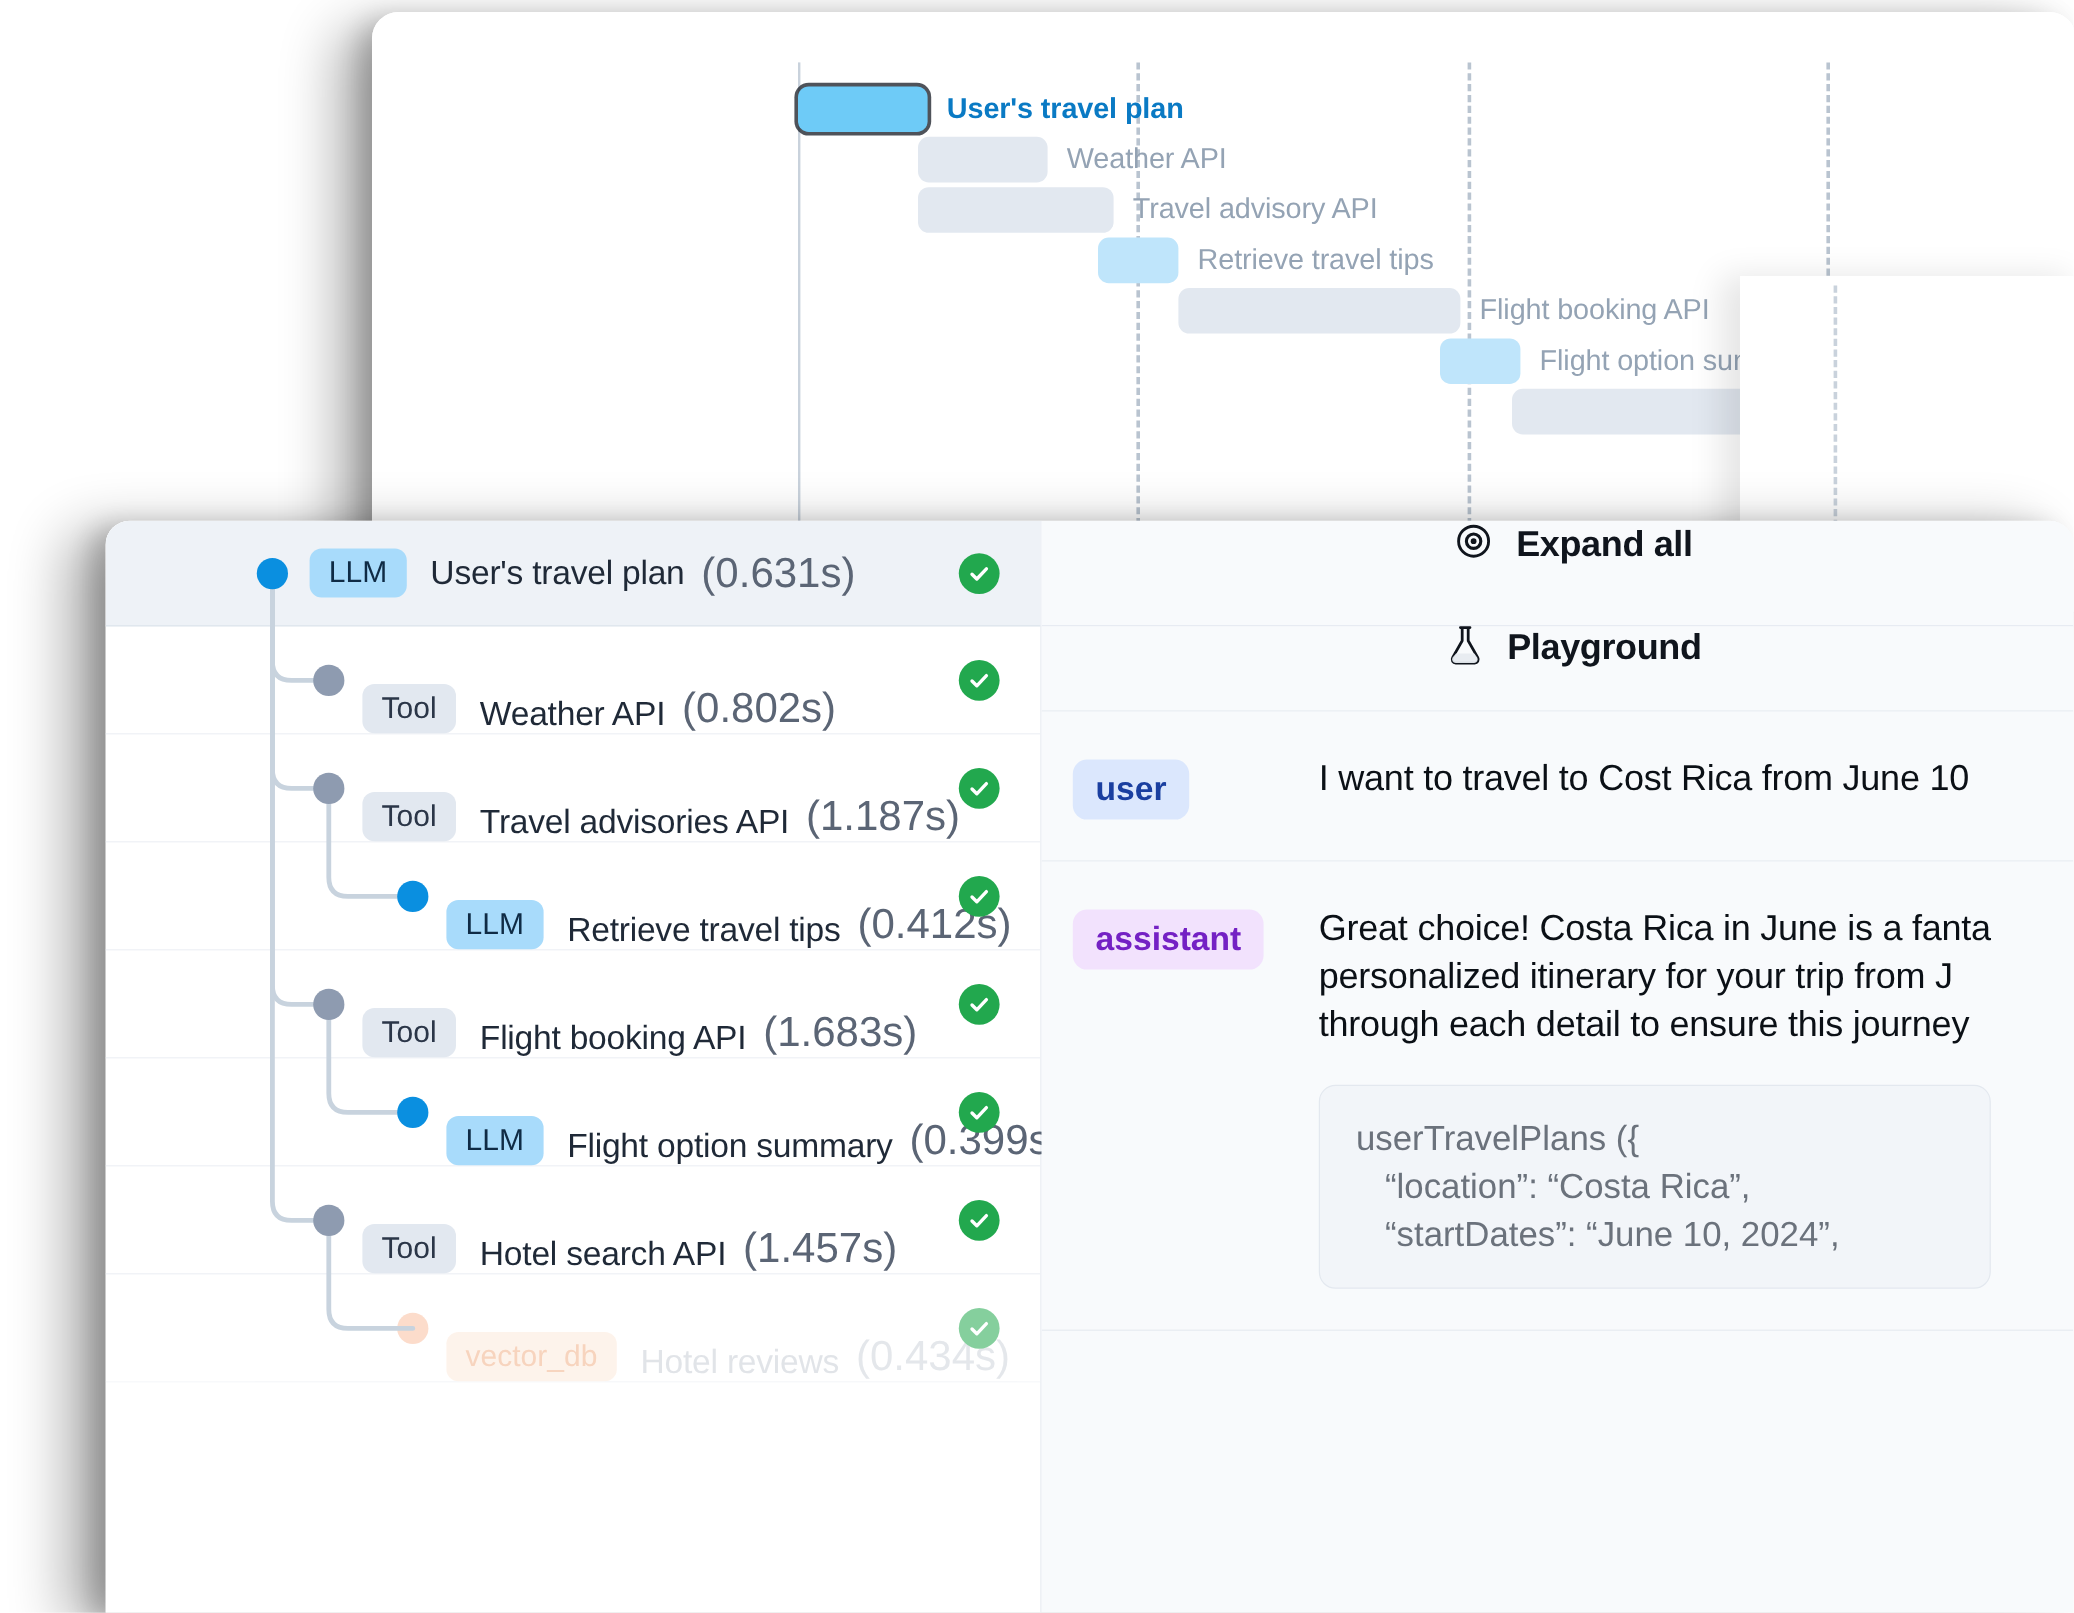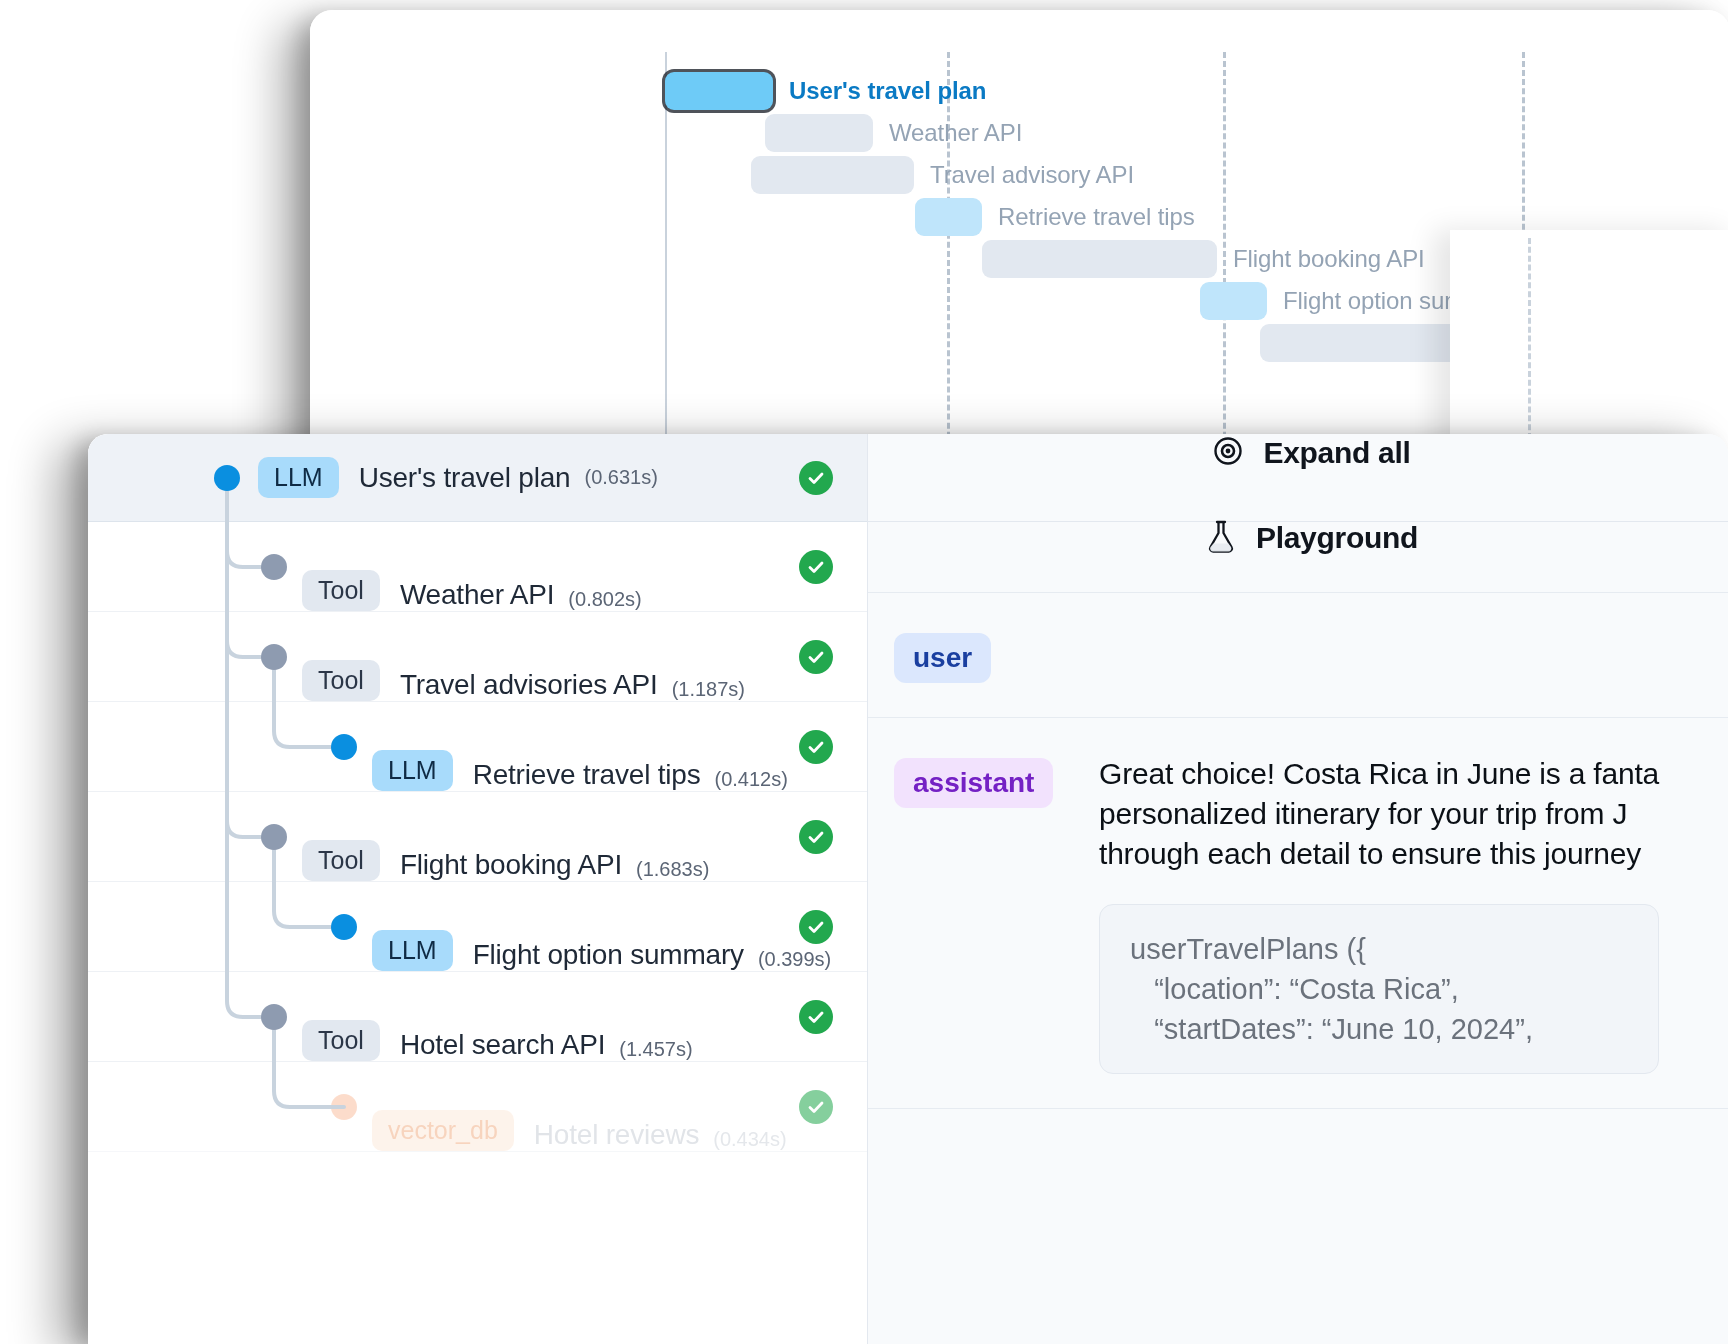--- a/index.html
+++ b/index.html
@@ -141,21 +141,21 @@
   .tag-vdb  { background: #fdeadb; color: #f2b189; }
 
   .row-title {
     font-size: 28px;
     color: #1f2937;
     margin-left: 20px;
     white-space: nowrap;
     letter-spacing: -0.2px;
   }
   .row-dur {
-    font-size: 20px;
+    font-size: 35px;
     color: #5b6575;
     margin-left: 14px;
     white-space: nowrap;
   }
   .row-muted .row-title { color: #c9ced6; }
   .row-muted .row-dur   { color: #cfd4db; }
 
   .status-cell {
     position: absolute;
     right: 34px;
@@ -253,21 +253,21 @@
       </div>
     <div id="gantt-rows">
         <div class="gantt-row selected" style="left: 355px; top: 62px;">
           <div class="gantt-bar" style="width: 108px; background: rgb(110, 203, 247);"></div>
           <div class="gantt-label">User's travel plan</div>
         </div>
         <div class="gantt-row" style="left: 455px; top: 104px;">
           <div class="gantt-bar" style="width: 108px; background: rgb(226, 232, 240);"></div>
           <div class="gantt-label">Weather API</div>
         </div>
-        <div class="gantt-row" style="left: 441px; top: 146px;">
+        <div class="gantt-row" style="left: 455px; top: 146px;">
           <div class="gantt-bar" style="width: 163px; background: rgb(226, 232, 240);"></div>
           <div class="gantt-label">Travel advisory API</div>
         </div>
         <div class="gantt-row" style="left: 605px; top: 188px;">
           <div class="gantt-bar" style="width: 67px; background: rgb(191, 229, 251);"></div>
           <div class="gantt-label">Retrieve travel tips</div>
         </div>
         <div class="gantt-row" style="left: 672px; top: 230px;">
           <div class="gantt-bar" style="width: 235px; background: rgb(226, 232, 240);"></div>
           <div class="gantt-label">Flight booking API</div>
@@ -436,20 +436,23 @@
         </span>
         <span class="lbl">Playground</span>
       </div>
     </div>
 
     <div id="messages">
         <div class="msg-row">
         </div>
         <div class="msg-row">
           <div class="role-col"><span class="role-pill role-user">user</span></div>
+          <div>
+            <div class="msg-body">I want to travel to Cost Rica from June 10</div>
+          </div>
         </div>
         <div class="msg-row">
           <div class="role-col"><span class="role-pill role-assistant">assistant</span></div>
           <div>
             <div class="msg-body">Great choice! Costa Rica in June is a fanta
 personalized itinerary for your trip from J
 through each detail to ensure this journey</div>
             <div class="code-block">userTravelPlans ({
    “location”: “Costa Rica”,
    “startDates”: “June 10, 2024”,</div>

